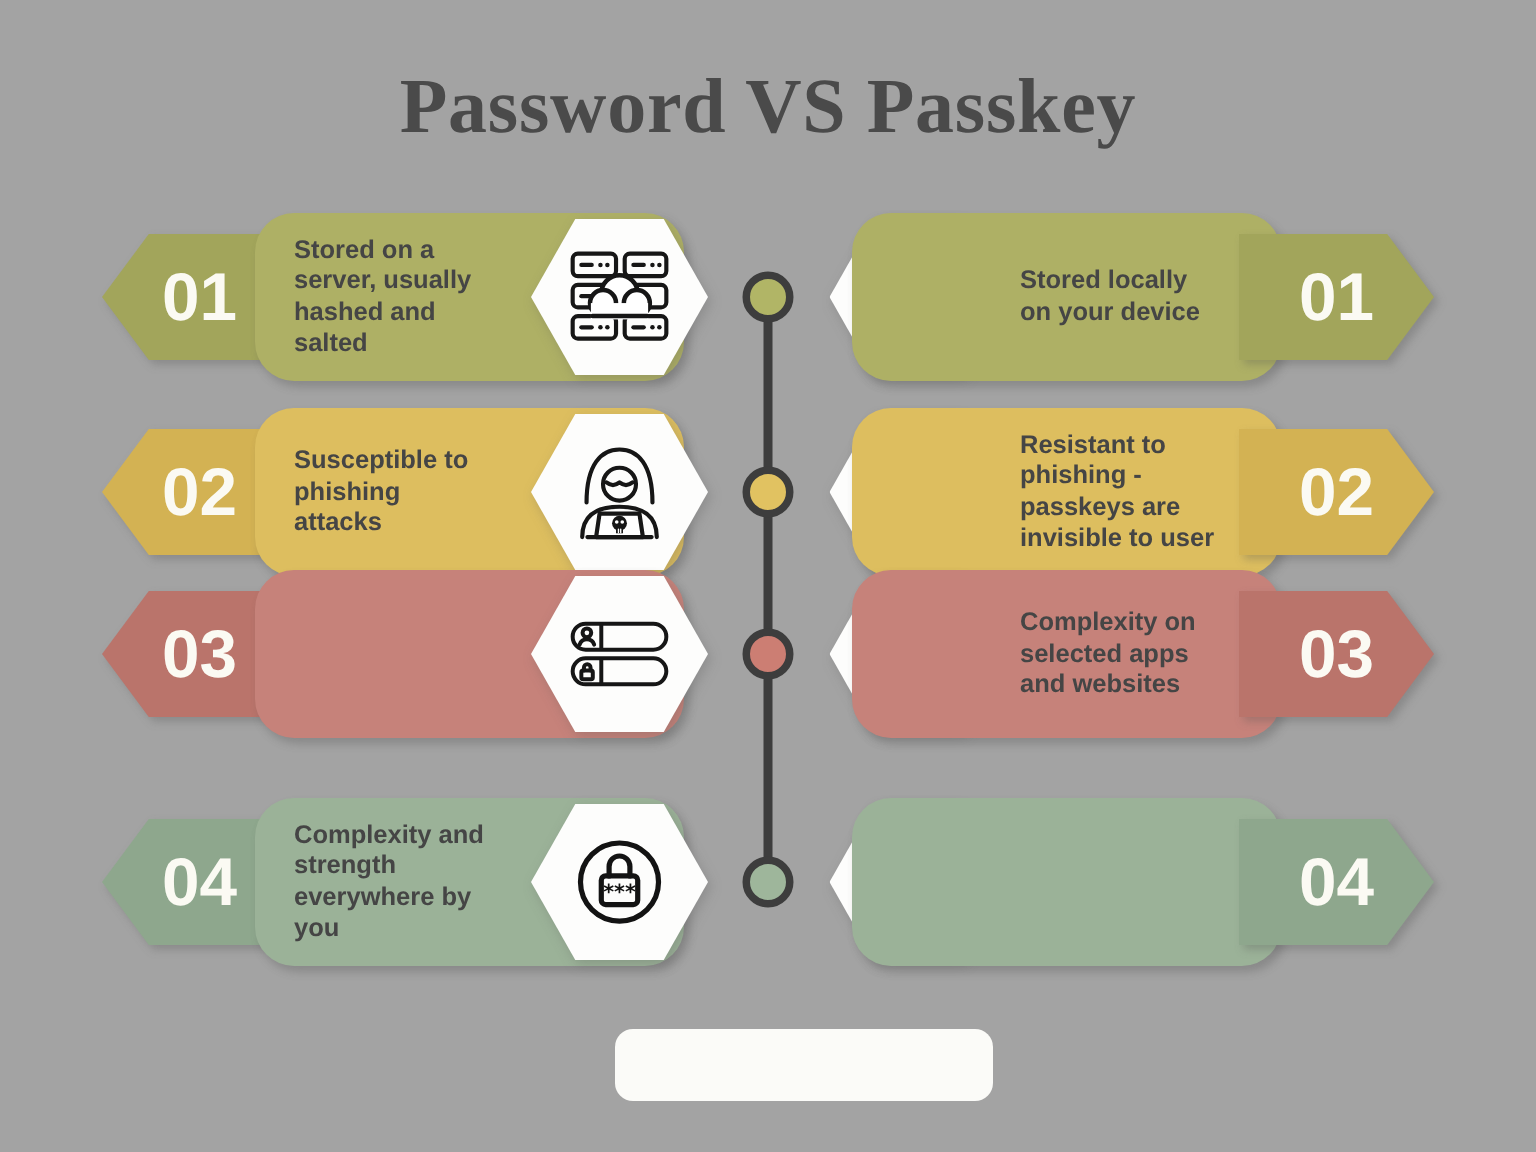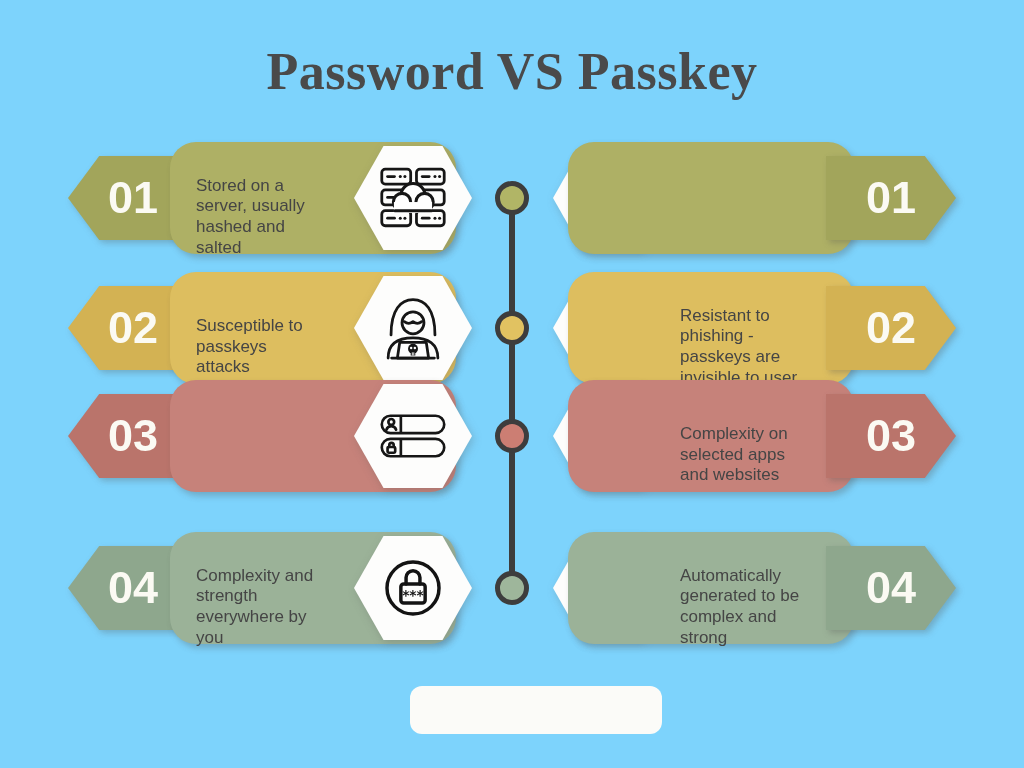--- a/index.html
+++ b/index.html
@@ -1,16 +1,16 @@
 <!DOCTYPE html>
 <html><head>
 <meta charset="utf-8">
 <style>
   html,body{margin:0;padding:0;background:#ffffff;}
-  #canvas{position:relative;width:1024px;height:768px;background:#7dd3fc;
+  #canvas{position:relative;width:1024px;height:768px;background:#a3a3a3;
           font-family:"Liberation Sans",sans-serif;overflow:hidden;}
 
   .title{position:absolute;top:42px;left:0;width:100%;text-align:center;
          font-family:"Liberation Serif",serif;font-weight:700;font-size:52px;
          color:#4a4a4a;letter-spacing:.5px;}
 
   .row{position:absolute;left:0;width:1024px;height:112px;}
   .row.r1{top:142px}.row.r2{top:272px}.row.r3{top:380px}.row.r4{top:532px}
 
   .card{position:absolute;top:0;width:286px;height:112px;border-radius:26px;
@@ -26,21 +26,21 @@
   .num{font-size:45px;font-weight:700;color:#fbfaf3;text-align:right;}
 
   .hex-wrap{position:absolute;top:4px;width:118px;height:104px;
             filter:drop-shadow(2px 3px 4px rgba(80,80,80,.25));}
   .hex-wrap.left{left:354px}.hex-wrap.right{left:553px}
   .hex{width:100%;height:100%;background:#fdfdfc;display:flex;align-items:center;justify-content:center;
        clip-path:polygon(25% 0,75% 0,100% 50%,75% 100%,25% 100%,0 50%);}
   .hex svg{width:74px;height:74px;}
 
   .desc{position:absolute;top:0;height:112px;display:flex;align-items:center;
-        font-size:17px;font-weight:400;line-height:1.22;color:#454545;white-space:pre-line;margin-top:19px;}
+        font-size:17px;font-weight:700;line-height:1.22;color:#454545;white-space:pre-line;}
   .desc.left{left:196px;width:166px}
   .desc.right{left:680px;width:182px}
 
   .tline{position:absolute;left:509px;top:198px;width:6px;height:390px;border-radius:3px;}
   .dot{position:absolute;left:495px;top:39px;width:24px;height:24px;
        border:5px solid #3d3d3d;border-radius:50%;}
 
   .watermark{position:absolute;left:410px;top:686px;width:252px;height:48px;
              border-radius:12px;background:#fbfbf8;}
 </style>
@@ -124,36 +124,38 @@
           <circle cx="13.5" cy="51" r="2.4" fill="#fff"></circle>
               <rect x="18.5" y="48.3" width="21" height="5.4" rx="2.7" fill="#fff"></rect>
           <circle cx="45" cy="51" r="1.7" fill="#fff"></circle>
               <circle cx="49" cy="51" r="1.7" fill="#fff"></circle>
               <circle cx="53" cy="51" r="1.7" fill="#fff"></circle>
         </g>
       </svg>
     </div>
       </div>
     <div class="card right" style="background: rgb(174, 176, 101);"></div>
+    <div class="desc right">Stored locally
+on your device</div>
     <div class="badge-wrap right">
         <div class="badge right" style="background: rgb(162, 165, 91);">
       <span class="num">01</span>
     </div>
       </div>
   </div>
 
   <div class="row r2">
     <div class="badge-wrap left">
         <div class="badge left" style="background: rgb(211, 178, 83);">
       <span class="num">02</span>
     </div>
       </div>
     <div class="card left" style="background: rgb(221, 190, 95);"></div>
     <div class="desc left">Susceptible to
-passkeys
+phishing
 attacks</div>
     <div class="hex-wrap left">
         <div class="hex">
       <svg viewBox="0 0 64 64" fill="none" stroke="#161616" stroke-width="2.4" stroke-linecap="round" stroke-linejoin="round">
         <path d="M13 38 C13 16 21.5 7.5 32 7.5 C42.5 7.5 51 16 51 38"></path>
         <circle cx="32" cy="27.5" r="9.5"></circle>
         <path d="M24.5 26.5 c2.5 2 5 2 7.5 0 c2.5 2 5 2 7.5 0"></path>
         <path d="M10.5 58 C10.5 45.5 19 40.5 32 40.5 C45 40.5 53.5 45.5 53.5 58"></path>
         <path d="M18.5 58 L20.5 44.5 H43.5 L45.5 58 Z" fill="#fff"></path>
         <circle cx="32" cy="50" r="4.3" fill="#161616" stroke="none"></circle>
@@ -281,24 +283,20 @@
         <circle cx="32" cy="32" r="10.5"></circle>
         <circle cx="32" cy="32" r="4.6"></circle>
         <path d="M11.5 25 A21.5 21.5 0 0 1 42 12.8"></path>
         <polygon points="40.5,5.8 49.5,13.5 39,16.8" fill="#161616" stroke="none"></polygon>
         <path d="M52.5 39 A21.5 21.5 0 0 1 22 51.2"></path>
         <polygon points="23.5,58.2 14.5,50.5 25,47.2" fill="#161616" stroke="none"></polygon>
       </svg>
     </div>
       </div>
     <div class="card right" style="background: rgb(155, 178, 152);"></div>
-    <div class="desc right">Automatically
-generated to be
-complex and
-strong</div>
     <div class="badge-wrap right">
         <div class="badge right" style="background: rgb(142, 167, 141);">
       <span class="num">04</span>
     </div>
       </div>
   </div>
 
   <div class="watermark" style="background: rgb(251, 251, 248);"></div>
 
 </div>

